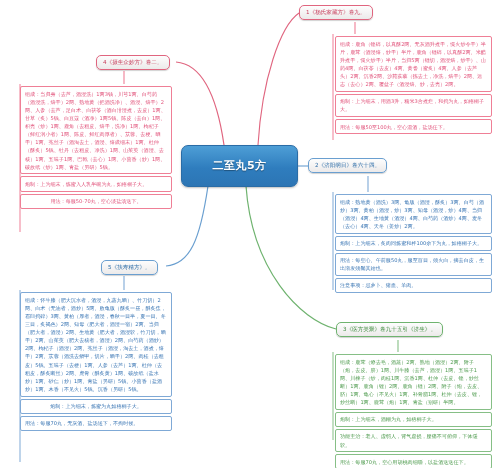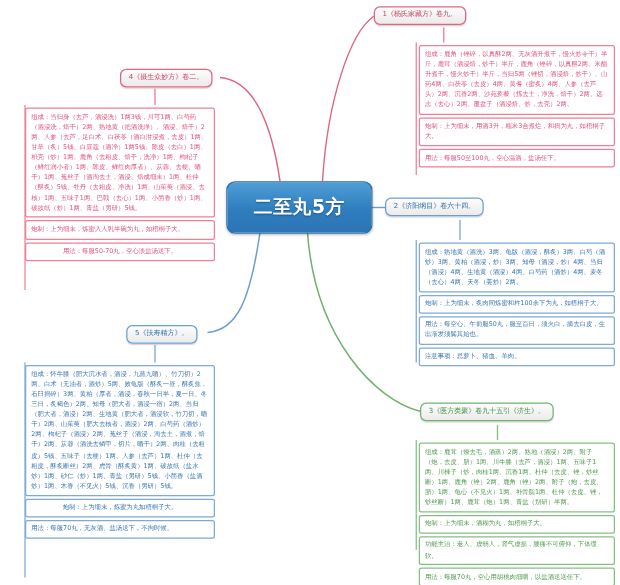--- a/index.html
+++ b/index.html
@@ -13,21 +13,21 @@
   svg.links{position:absolute;left:0;top:0;width:496px;height:468px;pointer-events:none;}
 
   
   .central{
     position:absolute;left:181px;top:145px;width:115px;height:40px;
     border-radius:7px;
     background:linear-gradient(180deg,#4e9ed6 0%,#2f7dbe 55%,#2c75b4 100%);
     border:1px solid #2a6ca6;
     box-shadow:0 1px 2px rgba(0,0,0,.25);
     display:flex;align-items:center;justify-content:center;
-    color:#ffffff;font-size:15px;letter-spacing:.5px;font-weight:bold;
+    color:#ffffff;font-size:11px;letter-spacing:.5px;font-weight:bold;
     text-shadow:0 1px 1px rgba(0,0,0,.35);
   }
 
   
   .topic{
     position:absolute;border-radius:5px;padding:2px 6px;
     font-size:5.6px;white-space:nowrap;
     background:linear-gradient(180deg,#fdfdfd 0%,#eceaea 100%);
     box-shadow:0 1px 1px rgba(0,0,0,.18);
   }

